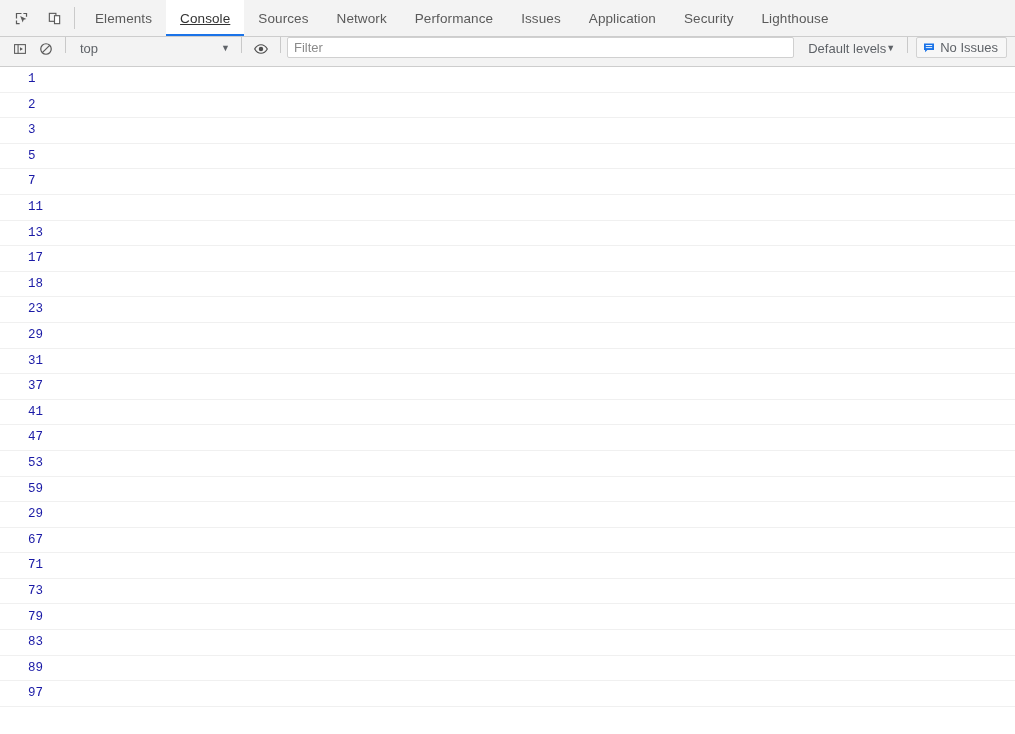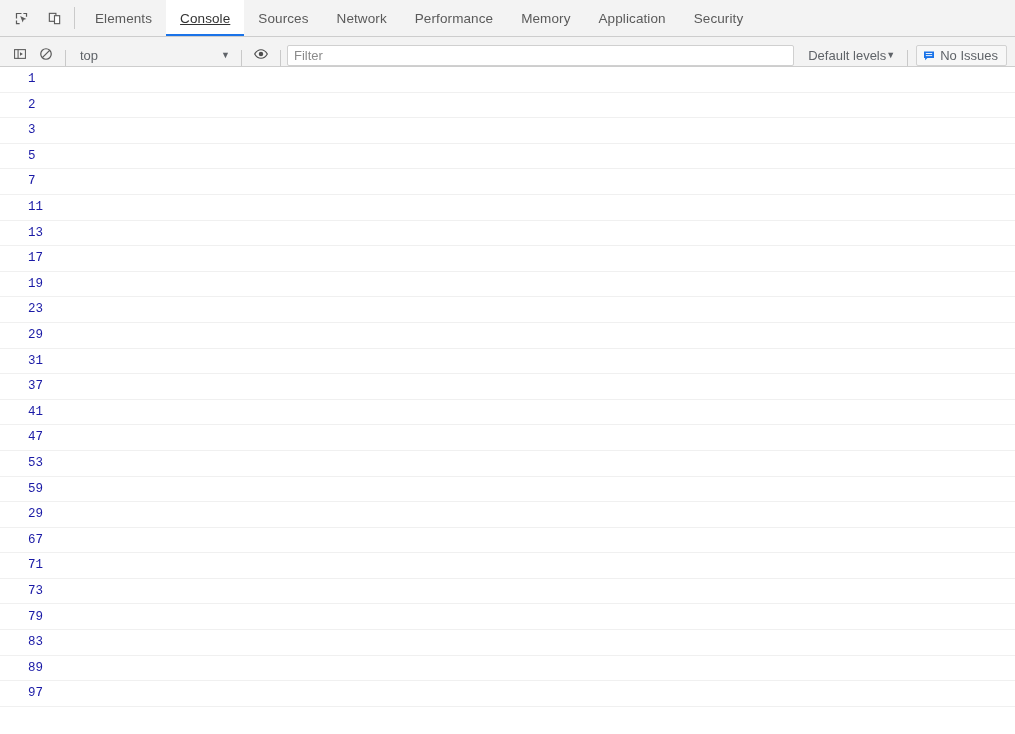--- a/index.html
+++ b/index.html
@@ -93,21 +93,21 @@
     background: #1a73e8;
   }
 
   
   .filterbar {
     height: 30px;
     min-height: 30px;
     background: #f3f3f3;
     border-bottom: 1px solid #cdcdcd;
     display: flex;
-    align-items: flex-end;
+    align-items: flex-start;
     box-sizing: border-box;
     padding: 0 4px 0 7px;
   }
 
   .fb-icon {
     width: 26px;
     height: 24px;
     display: flex;
     align-items: center;
     justify-content: center;
@@ -255,27 +255,30 @@
       <div class="tab">
         <span>Sources</span>
       </div>
       <div class="tab">
         <span>Network</span>
       </div>
       <div class="tab">
         <span>Performance</span>
       </div>
       <div class="tab">
-        <span>Memory</span>
+        <span>Issues</span>
       </div>
       <div class="tab">
         <span>Application</span>
       </div>
       <div class="tab">
         <span>Security</span>
+      </div>
+      <div class="tab">
+        <span>Lighthouse</span>
       </div>
     </div>
   </div>
 
   <div class="filterbar">
 
     <div class="fb-icon">
       <svg width="14" height="14" viewBox="0 0 16 16">
         <rect x="1.8" y="3" width="12.4" height="10" fill="none" stroke="#5a5a5a" stroke-width="1.2"></rect>
         <line x1="5.8" y1="3" x2="5.8" y2="13" stroke="#5a5a5a" stroke-width="1.2"></line>
@@ -348,21 +351,21 @@
     <div class="msg-row">
       <span class="msg-value">11</span>
     </div>
     <div class="msg-row">
       <span class="msg-value">13</span>
     </div>
     <div class="msg-row">
       <span class="msg-value">17</span>
     </div>
     <div class="msg-row">
-      <span class="msg-value">19</span>
+      <span class="msg-value">18</span>
     </div>
     <div class="msg-row">
       <span class="msg-value">23</span>
     </div>
     <div class="msg-row">
       <span class="msg-value">29</span>
     </div>
     <div class="msg-row">
       <span class="msg-value">31</span>
     </div>

